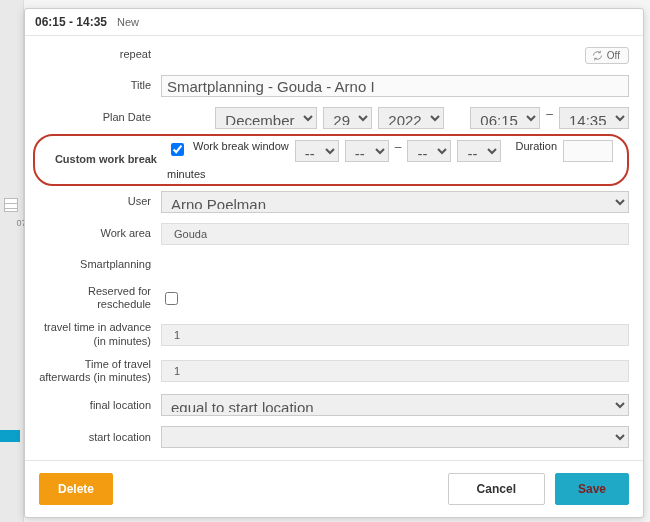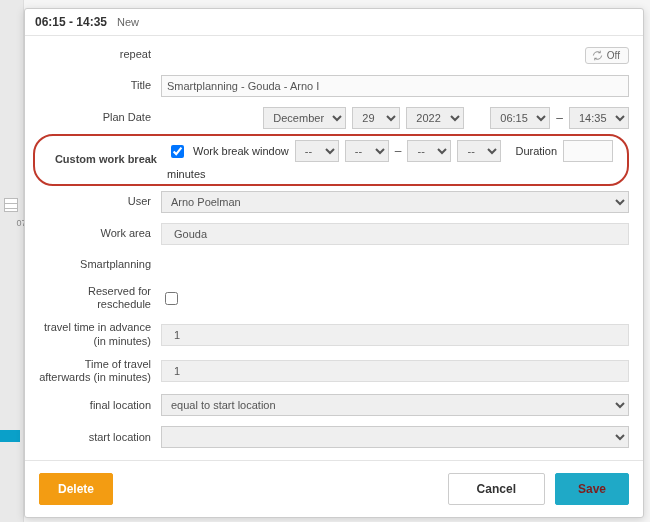--- a/index.html
+++ b/index.html
@@ -84,27 +84,27 @@
     width: 128px;
     text-align: right;
     padding-right: 10px;
     font-size: 11px;
     color: #444;
     line-height: 1.2;
   }
   .row .field {
     flex: 1;
     display: flex;
-    align-items: center;
+    align-items: flex-start;
     gap: 6px;
     flex-wrap: wrap;
   }
   input[type=text], select {
     font-family: inherit;
-    font-size: 11px;
+    font-size: 15px;
     color: #555;
     border: 1px solid #ccc;
     padding: 3px 5px;
     background: #fafafa;
     height: 22px;
   }
   select { background: #efefef; }
   .full { width: 100%; }
   .readonly-box {
     width: 100%;

